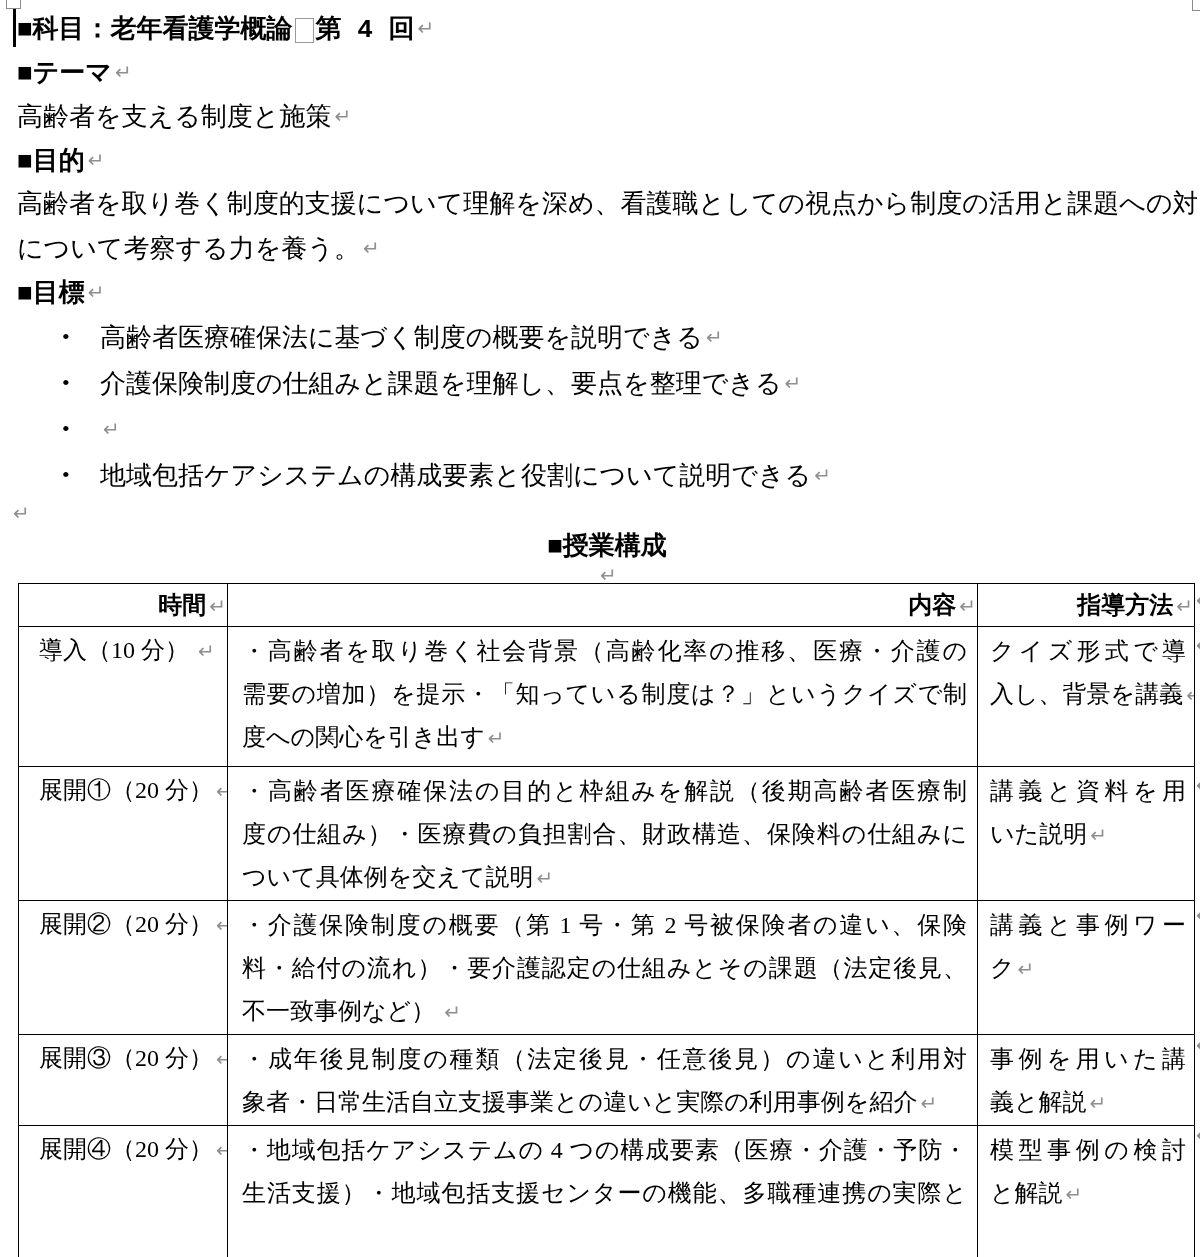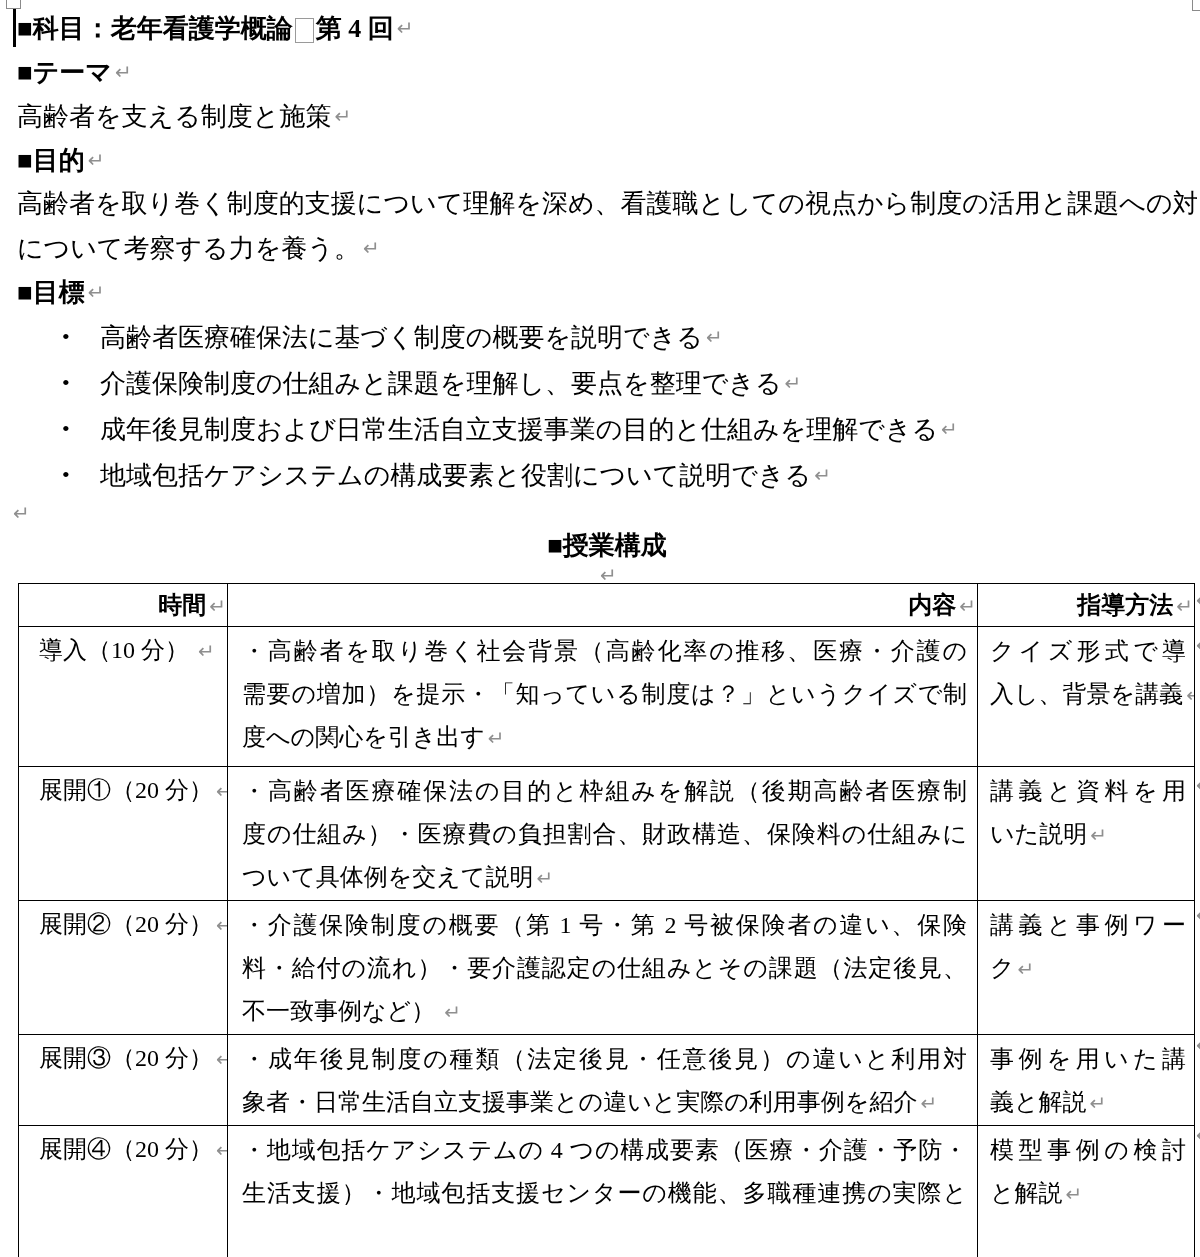--- a/index.html
+++ b/index.html
@@ -14,21 +14,21 @@
   .doc { padding: 6px 3px 0 17px; }
 
   .line { height: 44px; display: flex; align-items: center; white-space: pre; }
   .wrapline { height: 44px; display: block; line-height: 44px; white-space: nowrap; overflow: hidden; }
   .bullet-line { height: 46px; display: flex; align-items: center; padding-left: 45px; white-space: pre; }
   .blank-line { height: 30px; display: flex; align-items: center; }
   .heading-line { font-weight: bold; }
   .structure-line { height: 50px; flex-direction: column; }
   .fs-body { font-size: 26px; }
 
-  .bold { font-weight: bold; }
+  .bold { font-weight: bold; font-family: Liberation Mono, monospace; }
 
   .pilcrow {
     color: #8f8f8f;
     font-family: "DejaVu Sans", sans-serif;
     font-size: 20px;
     margin-left: 3px;
     font-weight: normal;
   }
   .bullet-glyph {
     display: inline-block;
@@ -142,21 +142,21 @@
     <span>■目標</span><span class="pilcrow">↵</span>
   </div>
 
   <div class="bullet-line fs-body">
     <span class="bullet-glyph">•</span><span>高齢者医療確保法に基づく制度の概要を説明できる</span><span class="pilcrow">↵</span>
   </div>
   <div class="bullet-line fs-body">
     <span class="bullet-glyph">•</span><span>介護保険制度の仕組みと課題を理解し、要点を整理できる</span><span class="pilcrow">↵</span>
   </div>
   <div class="bullet-line fs-body">
-    <span class="bullet-glyph">•</span><span>成年後見制度および日常生活自立支援事業の目的と仕組みを理解できる</span><span class="pilcrow">↵</span>
+    <span class="bullet-glyph">•</span><span class="pilcrow">↵</span>
   </div>
   <div class="bullet-line fs-body">
     <span class="bullet-glyph">•</span><span>地域包括ケアシステムの構成要素と役割について説明できる</span><span class="pilcrow">↵</span>
   </div>
 
   <div class="blank-line fs-body">
     <span class="pilcrow" style="margin-left:-4px;">↵</span>
   </div>
 
   <div class="line fs-body heading-line structure-line">

